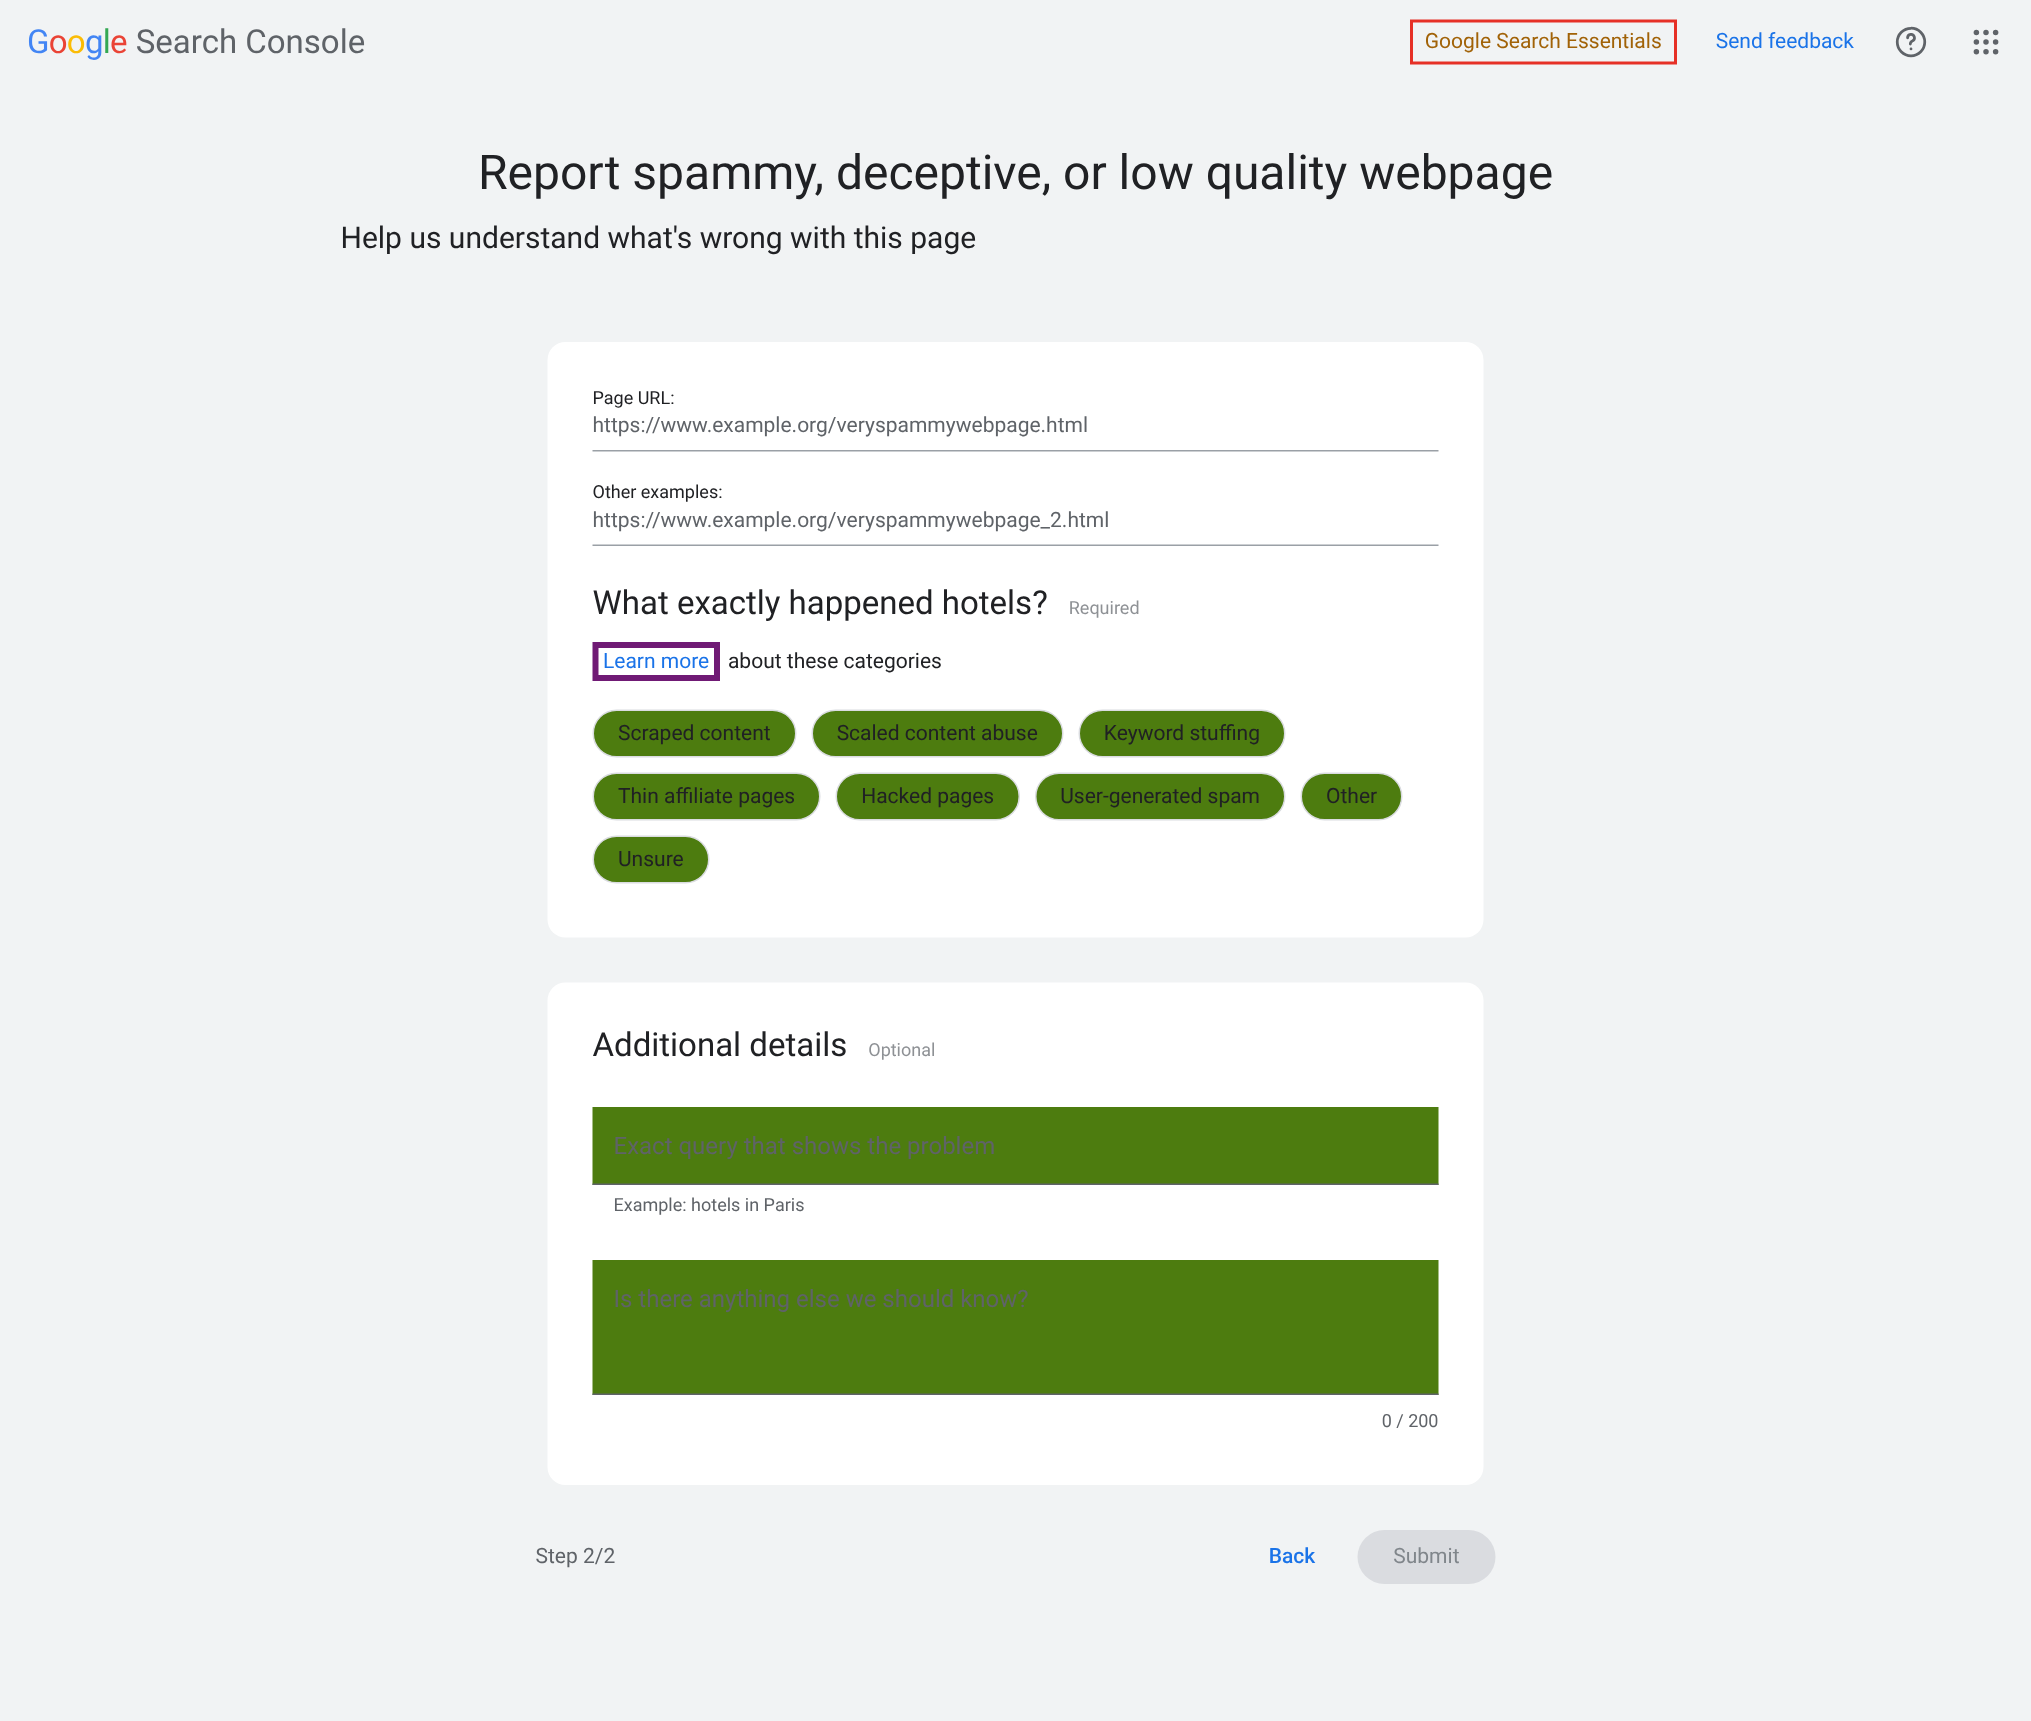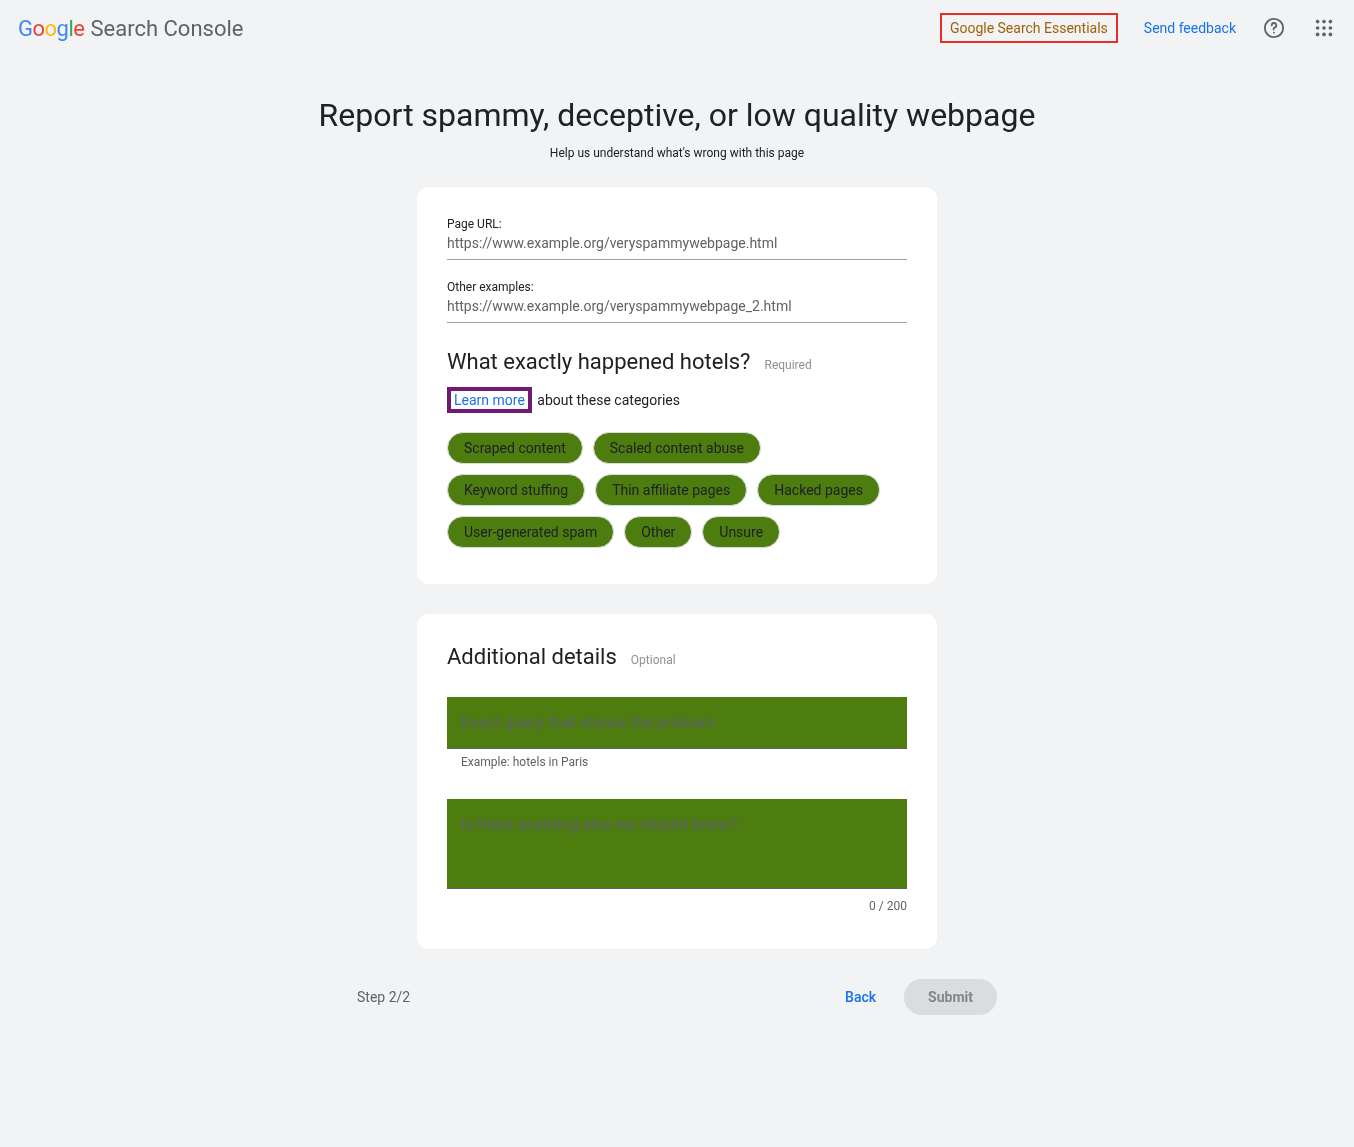--- a/index.html
+++ b/index.html
@@ -16,24 +16,24 @@
     .product-name { color:#5f6368; font-size: 22px; font-weight: 400; margin-left: 2px; }
     .header-right { display: flex; align-items: center; gap: 26px; }
     .essentials-link { color:#a16207; font-size: 14px; border: 2px solid #e63026; padding: 5px 8px; }
     .feedback-link { color:#1a73e8; font-size: 14px; }
     .icon-btn { width:24px; height:24px; display:flex; align-items:center; justify-content:center; color:#5f6368; cursor:pointer; }
     .help-icon svg, .apps-icon svg { width:22px; height:22px; fill:#5f6368; }
 
     
     .main { max-width: 900px; margin: 0 auto; padding: 40px 0 40px; }
     .page-title { font-size: 32px; font-weight: 400; text-align: center; color:#202124; margin-bottom: 12px;}
-    .page-subtitle { text-align: center; font-size: 12px; color:#202124; margin-bottom: 27px; }
+    .page-subtitle { text-align: left; font-size: 20px; color:#202124; margin-bottom: 58px; }
 
     .card {
-      background: #fff; border-radius: 12px; width: 520px; margin: 0 auto 30px; padding: 30px 30px 36px;
+      background: #fff; border-radius: 12px; width: 624px; margin: 0 auto 30px; padding: 30px 30px 36px;
     }
 
     .field-group { margin-bottom: 20px; }
     .field-label { font-size: 12px; color:#202124; padding-bottom: 4px; display:block;}
     .field-value { font-size: 14px; color:#5f6368; padding-bottom: 6px; }
     .underline { border-bottom: 1px solid #9aa0a6; margin-top: 2px; }
 
     .section-title-row { display:flex; align-items: baseline; gap: 14px; margin-top: 26px; }
     .section-title { font-size: 22px; font-weight: 400; color:#202124; }
     .badge { font-size: 12px; color:#8e9195; }
@@ -58,21 +58,21 @@
     .char-count { font-size: 12px; color:#5f6368; text-align: right; margin-top: 6px; }
 
     .footer-row {
       width: 640px; margin: 18px auto 0; display: flex; align-items: center; justify-content: space-between;
     }
     .step-text { font-size: 14px; color:#5f6368; }
     .footer-buttons { display:flex; align-items:center; gap: 28px; }
     .back-btn { color:#1a73e8; font-size: 14px; background:none; border:none; cursor:pointer; font-weight:500;}
     .submit-btn {
       background:#dadce0; color:#80868b; font-size: 14px; border:none; border-radius: 22px;
-      padding: 10px 24px; cursor: default; font-weight: 700;
+      padding: 10px 24px; cursor: default; font-weight: 400;
     }
   </style>
 </head>
 <body>
 
 <div class="header">
   <div class="logo-wrap">
     <span class="google-logo">
       <span class="g-blue">G</span><span class="g-red">o</span><span class="g-yellow">o</span><span class="g-blue">g</span><span class="g-green">l</span><span class="g-red">e</span>
     </span>

